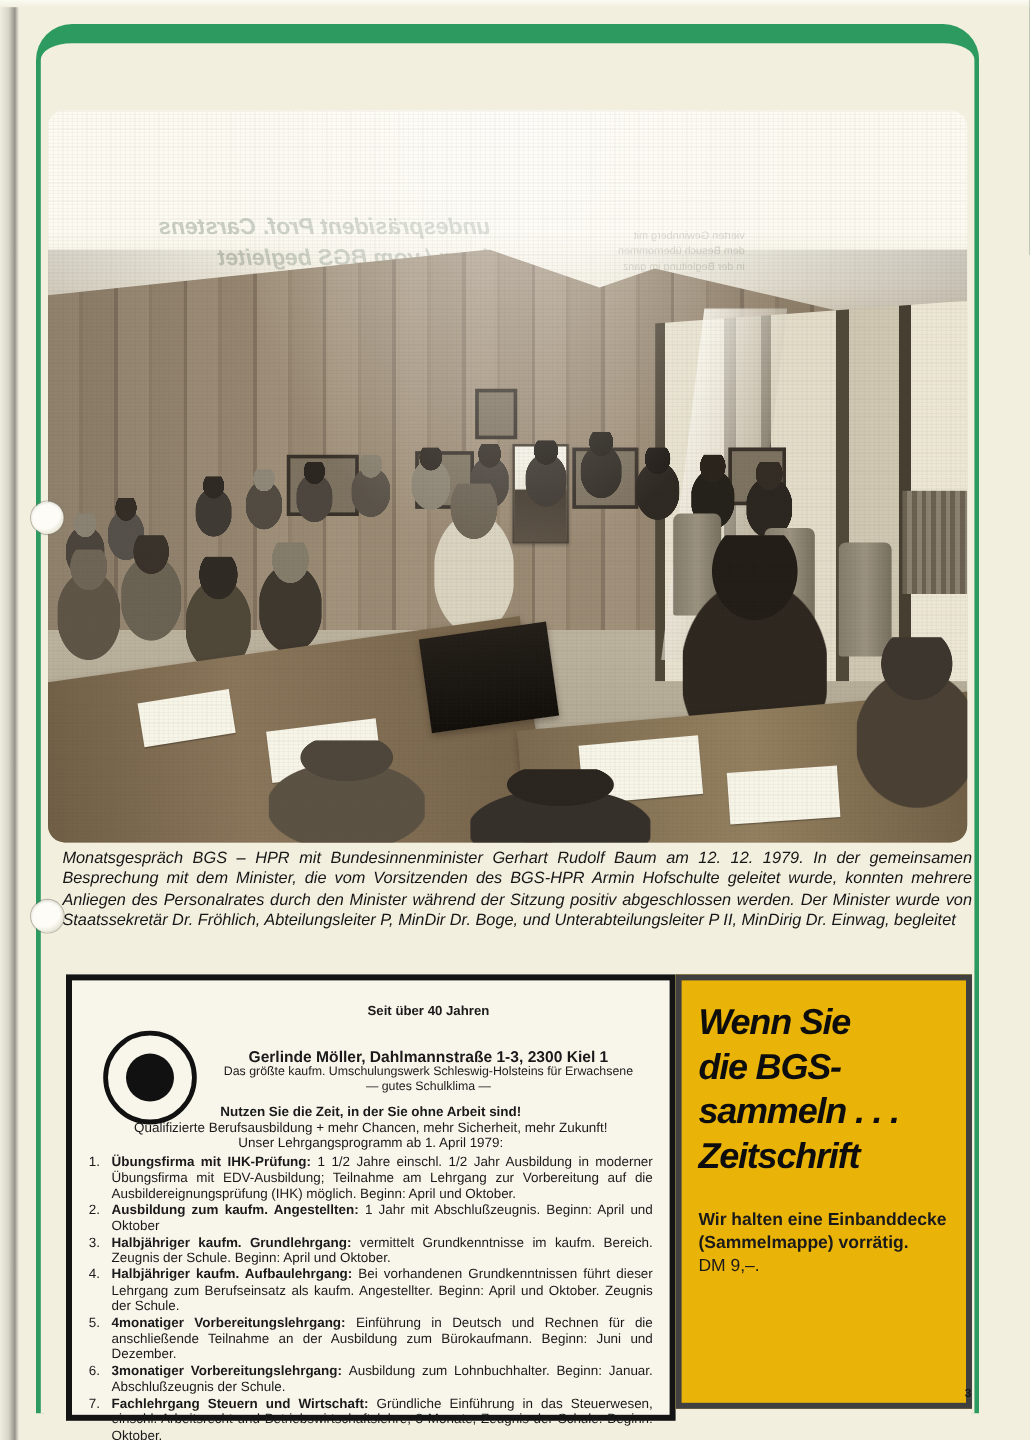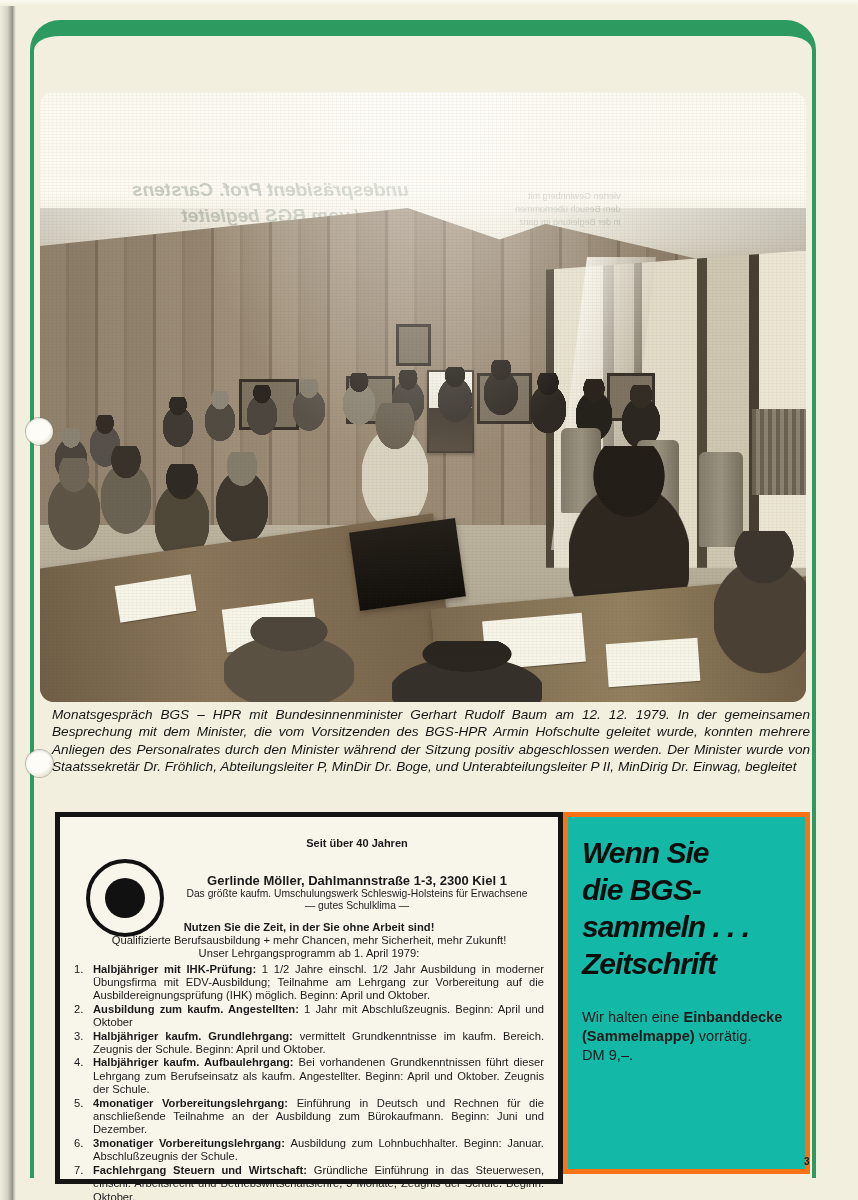--- a/index.html
+++ b/index.html
@@ -72,25 +72,25 @@
   .ad-addr{font-size:13px;font-weight:bold;line-height:15px;margin-top:24px;}
   .ad-sub{font-size:10.3px;line-height:11.8px;}
   .centered{text-align:center;font-size:11.2px;line-height:13px;margin-top:9px;}
   .centered .b{font-weight:bold;}
   .course-list{margin:3px 0 0 0;padding:0;list-style:none;font-size:11.2px;line-height:13.4px;}
   .course-list li{display:flex;}
   .course-list .num{width:19px;flex-shrink:0;text-align:left;}
   .course-list .txt{flex:1;text-align:justify;}
   
   .ad-right{position:absolute;left:563px;top:812px;width:209px;height:318px;
-     border:5px solid #f97316;background:#14b8a6;padding:17px 14px;}
+     border:5px solid #404040;background:#eab308;padding:17px 14px;}
   .bgs-headline{font-size:30px;line-height:37px;font-weight:bold;font-style:italic;
      letter-spacing:-1px;color:#0d0d0d;}
   .rp{font-size:14.6px;line-height:19px;margin:0;}
-  .offer{margin-top:26px;}
+  .offer{margin-top:26px;font-weight:bold;}
   .contact{margin-top:52px;}
   .page-num{position:absolute;left:804px;top:1156px;font-size:10px;font-weight:bold;}
 </style>
 </head>
 <body>
 
 <div class="page">
   <div class="scan-left"></div>
   <div class="scan-top"></div>
   <div class="green-frame"></div>
@@ -176,21 +176,21 @@
       <div class="ad-sub">— gutes Schulklima —</div>
     </div>
     <div class="centered">
       <div class="b">Nutzen Sie die Zeit, in der Sie ohne Arbeit sind!</div>
       <div>Qualifizierte Berufsausbildung + mehr Chancen, mehr Sicherheit, mehr Zukunft!</div>
       <div>Unser Lehrgangsprogramm ab 1. April 1979:</div>
     </div>
     <ol class="course-list" id="course-list">
         <li>
           <span class="num">1.</span>
-          <span class="txt"><b>Halbjähriger mit IHK-Prüfung: </b>1 1/2 Jahre einschl. 1/2 Jahr Ausbildung in moderner Übungsfirma mit EDV-Ausbildung; Teilnahme am Lehrgang zur Vorbereitung auf die Ausbildereignungsprüfung (IHK) möglich. Beginn: April und Oktober.</span>
+          <span class="txt"><b>Übungsfirma mit IHK-Prüfung: </b>1 1/2 Jahre einschl. 1/2 Jahr Ausbildung in moderner Übungsfirma mit EDV-Ausbildung; Teilnahme am Lehrgang zur Vorbereitung auf die Ausbildereignungsprüfung (IHK) möglich. Beginn: April und Oktober.</span>
         </li>
         <li>
           <span class="num">2.</span>
           <span class="txt"><b>Ausbildung zum kaufm. Angestellten: </b>1 Jahr mit Abschlußzeugnis. Beginn: April und Oktober</span>
         </li>
         <li>
           <span class="num">3.</span>
           <span class="txt"><b>Halbjähriger kaufm. Grundlehrgang: </b>vermittelt Grundkenntnisse im kaufm. Bereich. Zeugnis der Schule. Beginn: April und Oktober.</span>
         </li>
         <li>

